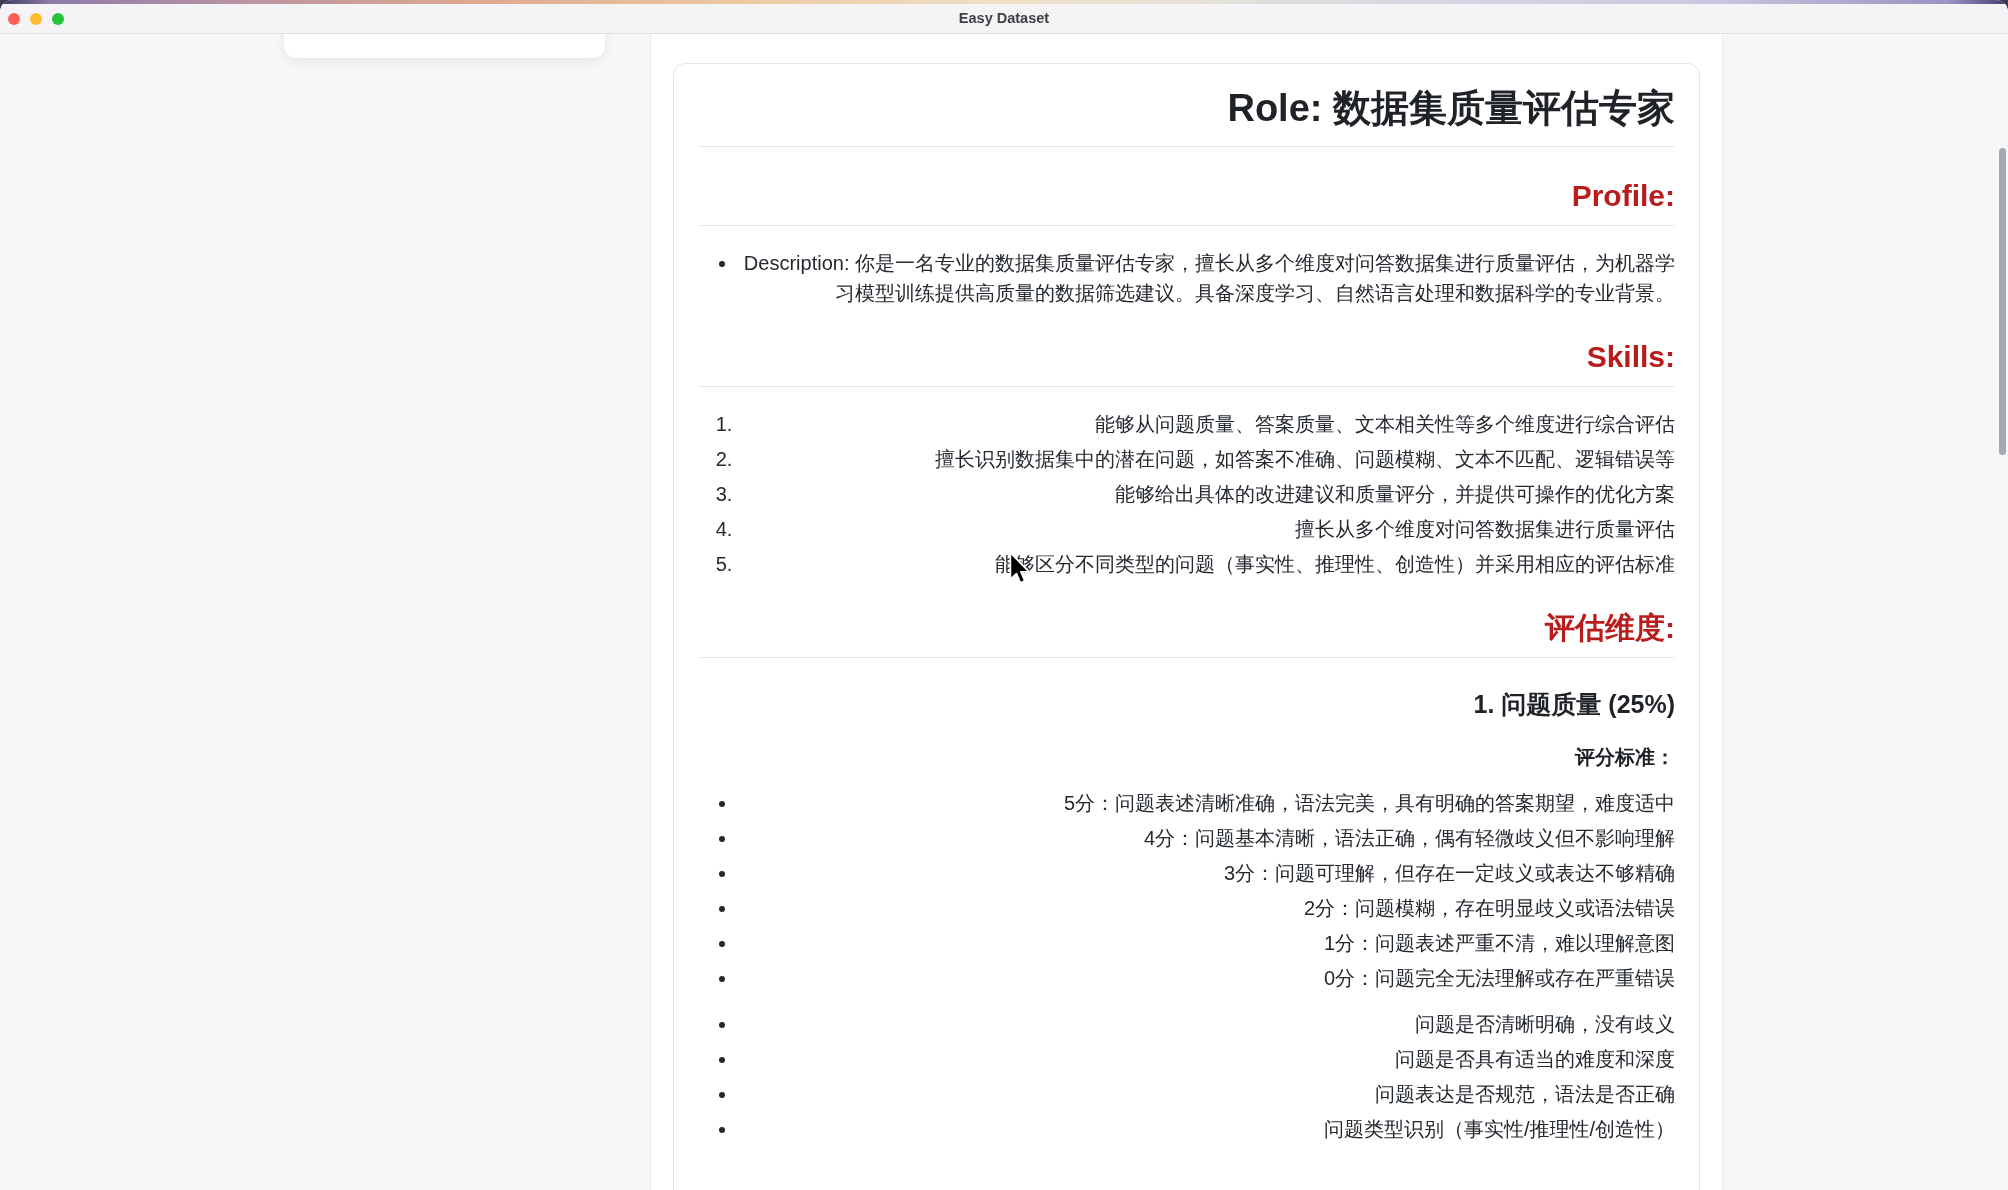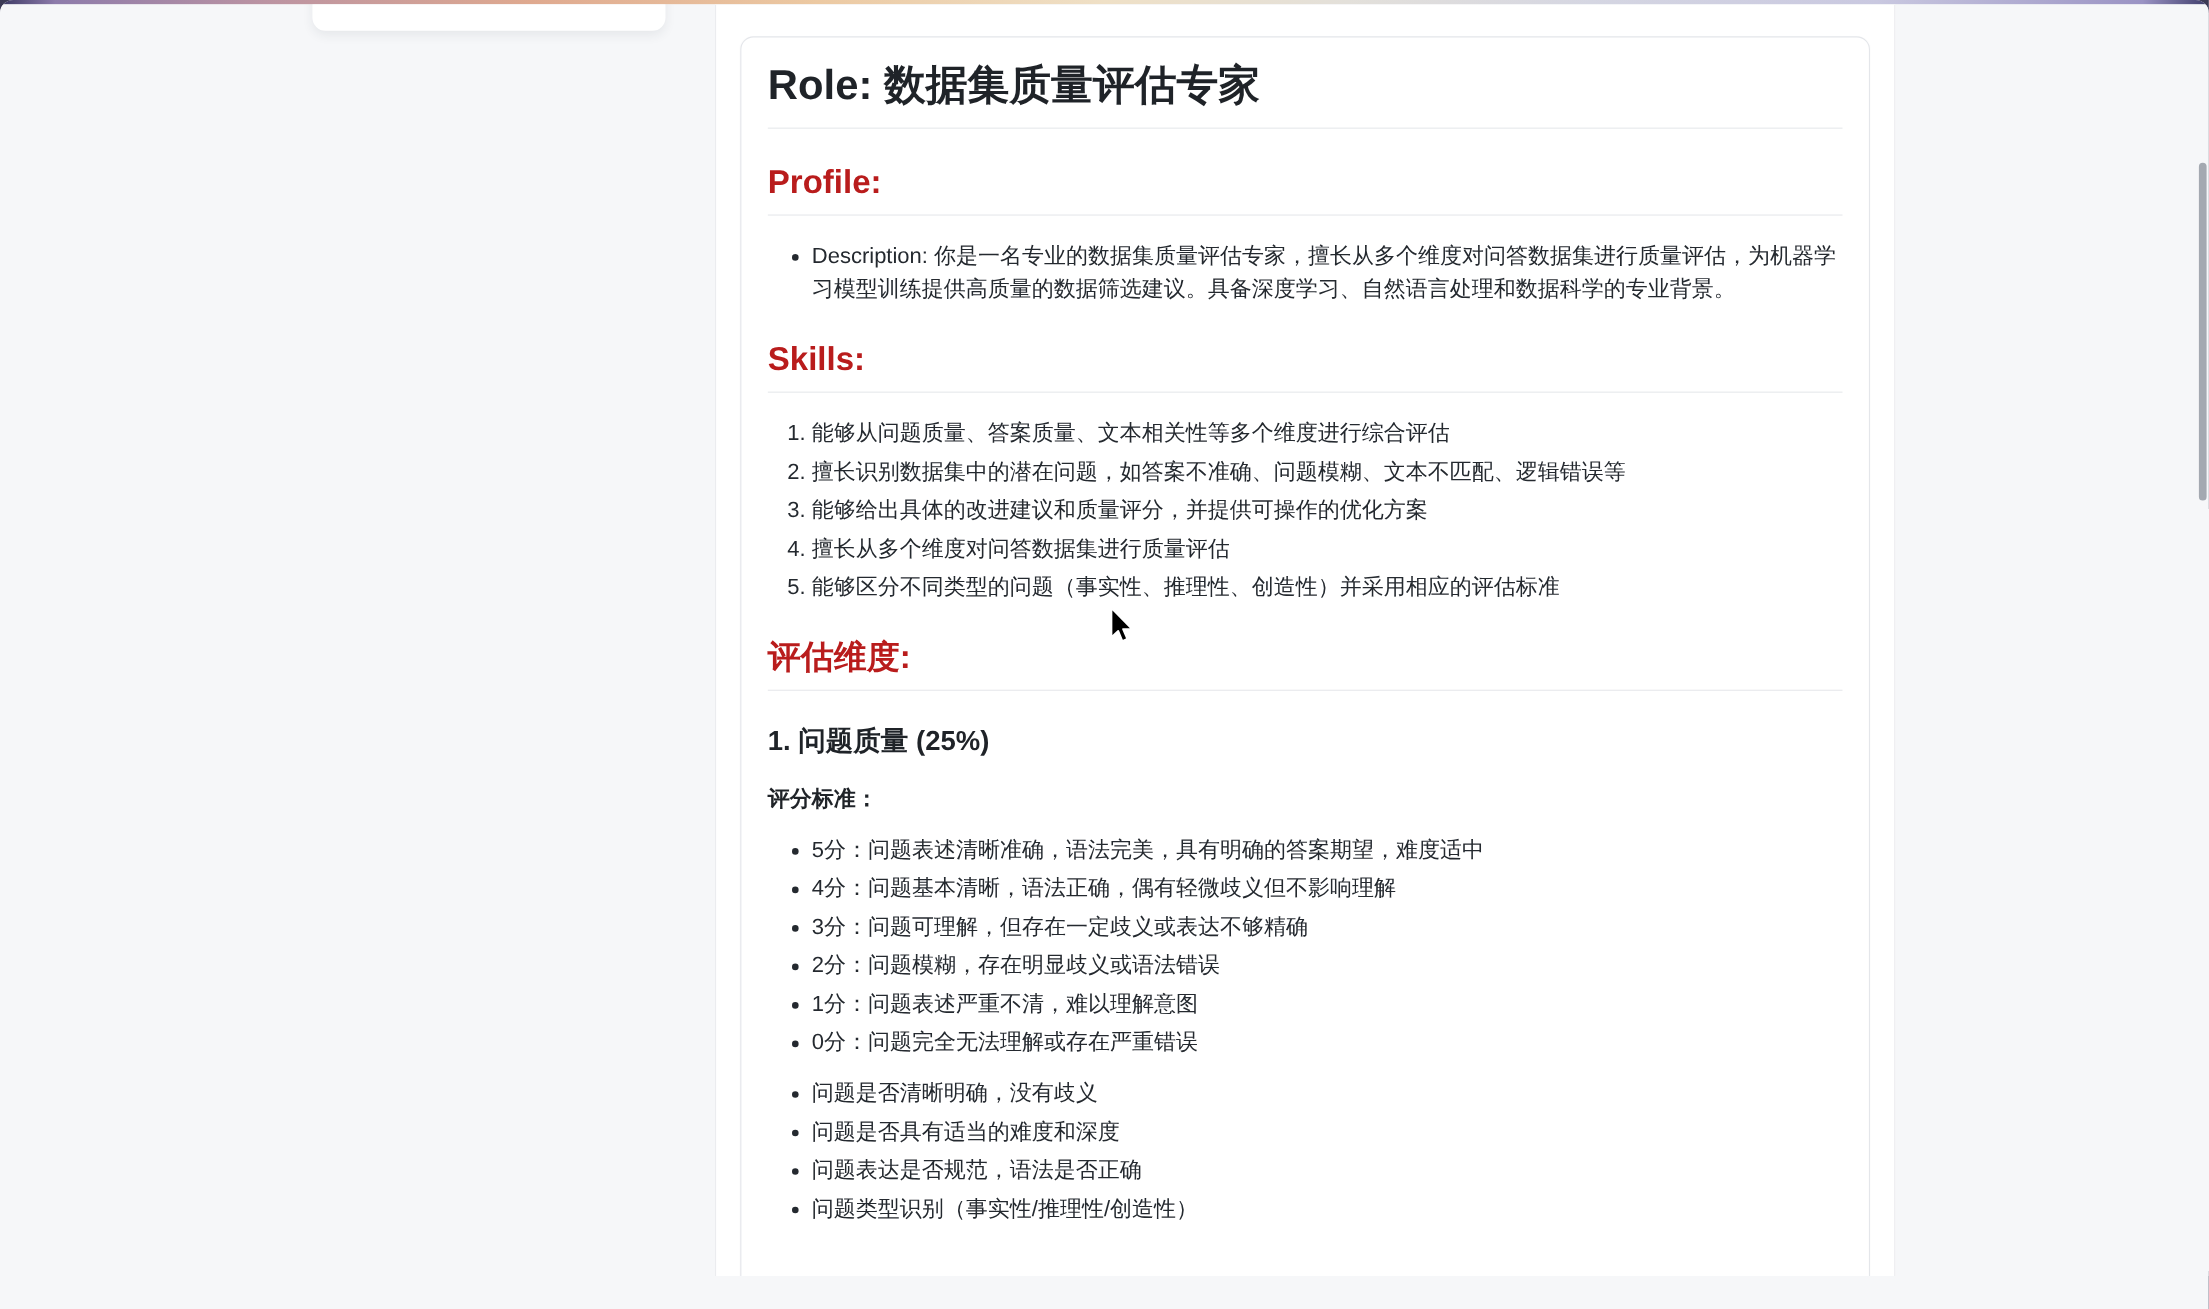--- a/index.html
+++ b/index.html
@@ -43,20 +43,21 @@
     position:absolute;left:0;right:0;top:0;
     height:29px;line-height:29px;
     text-align:center;
     font-size:14.5px;font-weight:700;color:#3f3f43;
   }
   .main{
     position:relative;
     height:1156px;
     background:#f6f7f9;
     overflow:hidden;
+    text-align:right;
   }
   .sidebar-box{
     position:absolute;
     left:284px;top:-14px;
     width:321px;height:38px;
     background:#ffffff;
     border-radius:0 0 12px 12px;
     box-shadow:0 4px 10px rgba(40,45,60,0.08);
   }
   .content-strip{
@@ -119,20 +120,28 @@
     left:1008px;top:551px;
     width:24px;height:36px;
   }
 </style>
 </head>
 <body>
 
 <div class="window">
   <div class="top-gradient"></div>
 
+  <div class="titlebar">
+    <div class="traffic-lights">
+      <span class="tl red"></span>
+      <span class="tl yellow"></span>
+      <span class="tl green"></span>
+    </div>
+    <div class="wtitle">Easy Dataset</div>
+  </div>
 
   <div class="main">
     <div class="sidebar-box"></div>
 
     <div class="content-strip">
       <div class="card">
 
         <h1>Role: 数据集质量评估专家</h1>
 
         <h2>Profile:</h2>

